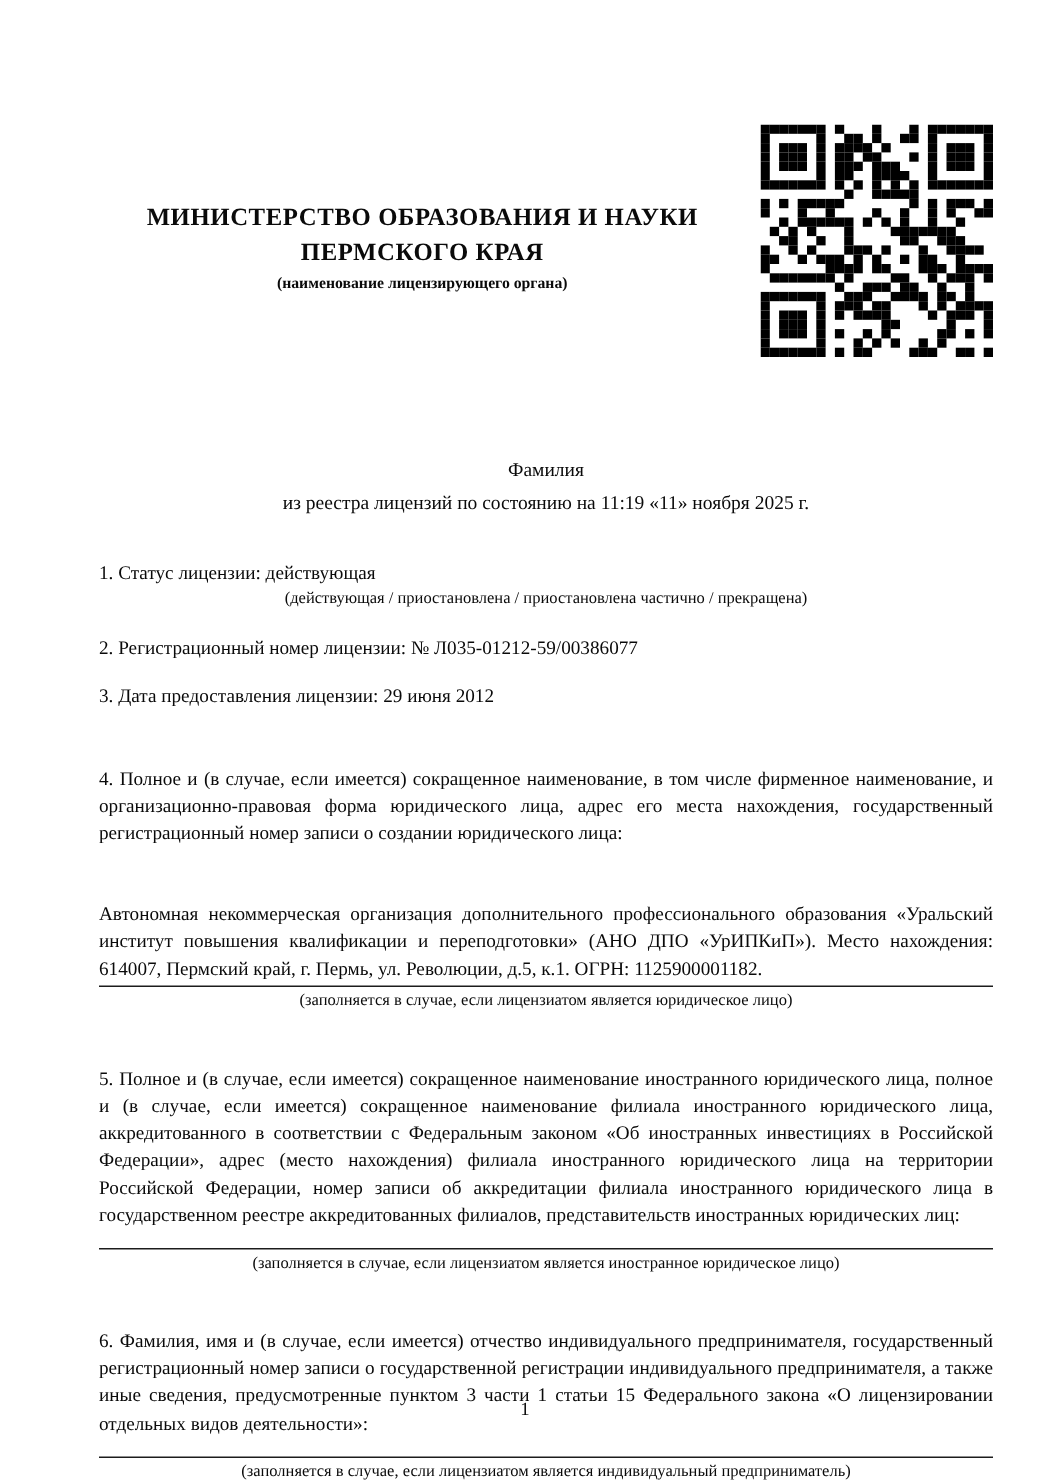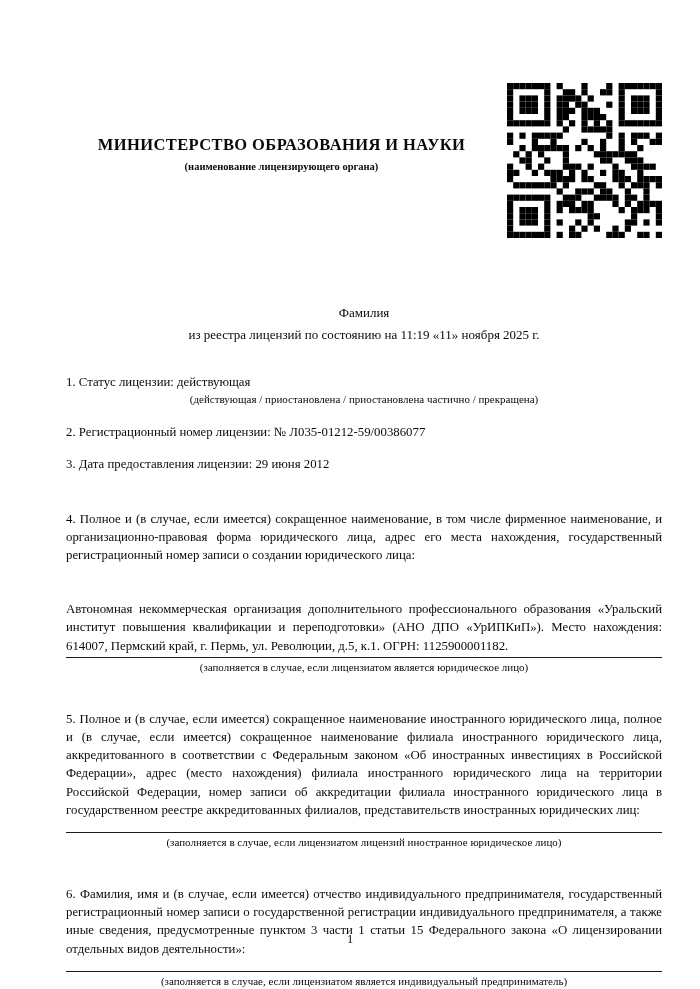--- a/index.html
+++ b/index.html
@@ -49,20 +49,21 @@
   }
 </style>
 </head>
 <body>
 
 <div class="page">
 
   <div class="header-row">
     <div class="header-left">
       <div class="org-name">МИНИСТЕРСТВО ОБРАЗОВАНИЯ И НАУКИ</div>
+      <div class="org-name">ПЕРМСКОГО КРАЯ</div>
       <div class="org-caption">(наименование лицензирующего органа)</div>
     </div>
     <div class="qr-box">
         <svg width="155" height="155" viewBox="0 0 155 155" xmlns="http://www.w3.org/2000/svg" fill="#000">
           <rect x="0.00" y="0.00" width="6.2" height="6.2"></rect>
           <rect x="6.20" y="0.00" width="6.2" height="6.2"></rect>
           <rect x="12.40" y="0.00" width="6.2" height="6.2"></rect>
           <rect x="18.60" y="0.00" width="6.2" height="6.2"></rect>
           <rect x="24.80" y="0.00" width="6.2" height="6.2"></rect>
           <rect x="31.00" y="0.00" width="6.2" height="6.2"></rect>
@@ -396,21 +397,21 @@
   <div class="section mt-s4">
     <div class="para">4. Полное и (в случае, если имеется) сокращенное наименование, в том числе фирменное наименование, и организационно-правовая форма юридического лица, адрес его места нахождения, государственный регистрационный номер записи о создании юридического лица:</div>
     <div class="para">Автономная некоммерческая организация дополнительного профессионального образования «Уральский институт повышения квалификации и переподготовки» (АНО ДПО «УрИПКиП»). Место нахождения: 614007, Пермский край, г. Пермь, ул. Революции, д.5, к.1. ОГРН: 1125900001182.</div>
     <hr class="rule">
     <div class="caption cap-after-rule">(заполняется в случае, если лицензиатом является юридическое лицо)</div>
   </div>
 
   <div class="section mt-s5">
     <div class="para">5. Полное и (в случае, если имеется) сокращенное наименование иностранного юридического лица, полное и (в случае, если имеется) сокращенное наименование филиала иностранного юридического лица, аккредитованного в соответствии с Федеральным законом «Об иностранных инвестициях в Российской Федерации», адрес (место нахождения) филиала иностранного юридического лица на территории Российской Федерации, номер записи об аккредитации филиала иностранного юридического лица в государственном реестре аккредитованных филиалов, представительств иностранных юридических лиц:</div>
     <hr class="rule gap-md">
-    <div class="caption cap-after-rule">(заполняется в случае, если лицензиатом лицензий иностранное юридическое лицо)</div>
+    <div class="caption cap-after-rule">(заполняется в случае, если лицензиатом является иностранное юридическое лицо)</div>
   </div>
 
   <div class="section mt-s6">
     <div class="para">6. Фамилия, имя и (в случае, если имеется) отчество индивидуального предпринимателя, государственный регистрационный номер записи о государственной регистрации индивидуального предпринимателя, а также иные сведения, предусмотренные пунктом 3 части 1 статьи 15 Федерального закона «О лицензировании отдельных видов деятельности»:</div>
     <hr class="rule gap-md">
     <div class="caption cap-after-rule">(заполняется в случае, если лицензиатом является индивидуальный предприниматель)</div>
   </div>
 
   <div class="section mt-s7">
     <div>7. Идентификационный номер налогоплательщика: 5904988880</div>

